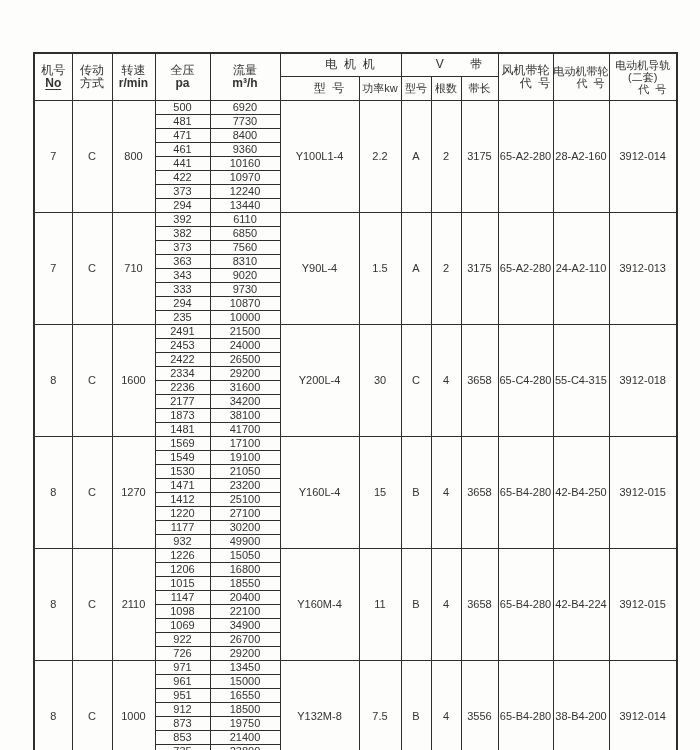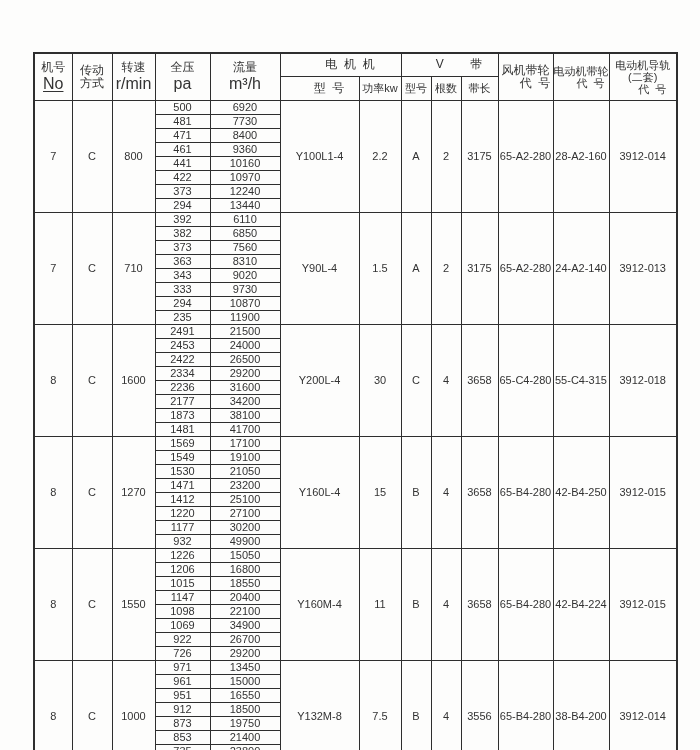--- a/index.html
+++ b/index.html
@@ -24,21 +24,21 @@
     border:1px solid var(--line);
     text-align:center;vertical-align:middle;
     padding:0;overflow:hidden;white-space:nowrap;
   }
   thead th{
     font-weight:normal;font-size:12px;line-height:1.12;height:22px;
   }
   thead tr.sub th{height:23px;}
   th.small{font-size:11px;}
   .lines span{display:block;}
-  .unit{font-size:16px;}
+  .unit{font-size:12px;font-weight:bold;}
   .pre{white-space:pre;padding-left:19px;}
   .u{text-decoration:underline;text-underline-offset:2px;}
   tbody td{
     font-size:11px;height:13px;line-height:13px;
   }
   tbody td[rowspan]{font-size:11px;}
   
   tbody tr:not(.group-start) td{border-top:1px solid var(--line-light);}
   tbody tr.group-start td{border-top:1px solid var(--line);}
   col.c-no{width:38px;} col.c-drive{width:40px;} col.c-speed{width:43px;}
@@ -162,21 +162,21 @@
           <td rowspan="8">C</td>
           <td rowspan="8">710</td>
           <td>392</td>
           <td>6110</td>
           <td rowspan="8">Y90L-4</td>
           <td rowspan="8">1.5</td>
           <td rowspan="8">A</td>
           <td rowspan="8">2</td>
           <td rowspan="8">3175</td>
           <td rowspan="8">65-A2-280</td>
-          <td rowspan="8">24-A2-140</td>
+          <td rowspan="8">24-A2-110</td>
           <td rowspan="8">3912-013</td>
         </tr>
         <tr>
           <td>382</td>
           <td>6850</td>
         </tr>
         <tr>
           <td>373</td>
           <td>7560</td>
         </tr>
@@ -191,21 +191,21 @@
         <tr>
           <td>333</td>
           <td>9730</td>
         </tr>
         <tr>
           <td>294</td>
           <td>10870</td>
         </tr>
         <tr>
           <td>235</td>
-          <td>11900</td>
+          <td>10000</td>
         </tr>
         <tr class="group-start">
           <td rowspan="8">8</td>
           <td rowspan="8">C</td>
           <td rowspan="8">1600</td>
           <td>2491</td>
           <td>21500</td>
           <td rowspan="8">Y200L-4</td>
           <td rowspan="8">30</td>
           <td rowspan="8">C</td>
@@ -282,21 +282,21 @@
           <td>1177</td>
           <td>30200</td>
         </tr>
         <tr>
           <td>932</td>
           <td>49900</td>
         </tr>
         <tr class="group-start">
           <td rowspan="8">8</td>
           <td rowspan="8">C</td>
-          <td rowspan="8">1550</td>
+          <td rowspan="8">2110</td>
           <td>1226</td>
           <td>15050</td>
           <td rowspan="8">Y160M-4</td>
           <td rowspan="8">11</td>
           <td rowspan="8">B</td>
           <td rowspan="8">4</td>
           <td rowspan="8">3658</td>
           <td rowspan="8">65-B4-280</td>
           <td rowspan="8">42-B4-224</td>
           <td rowspan="8">3912-015</td>

